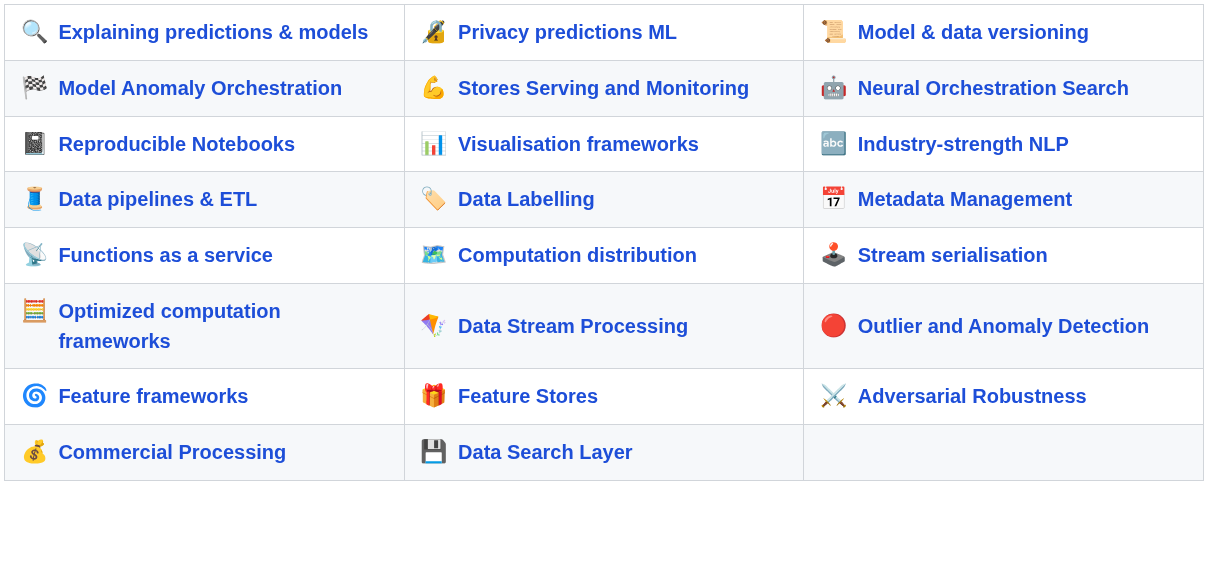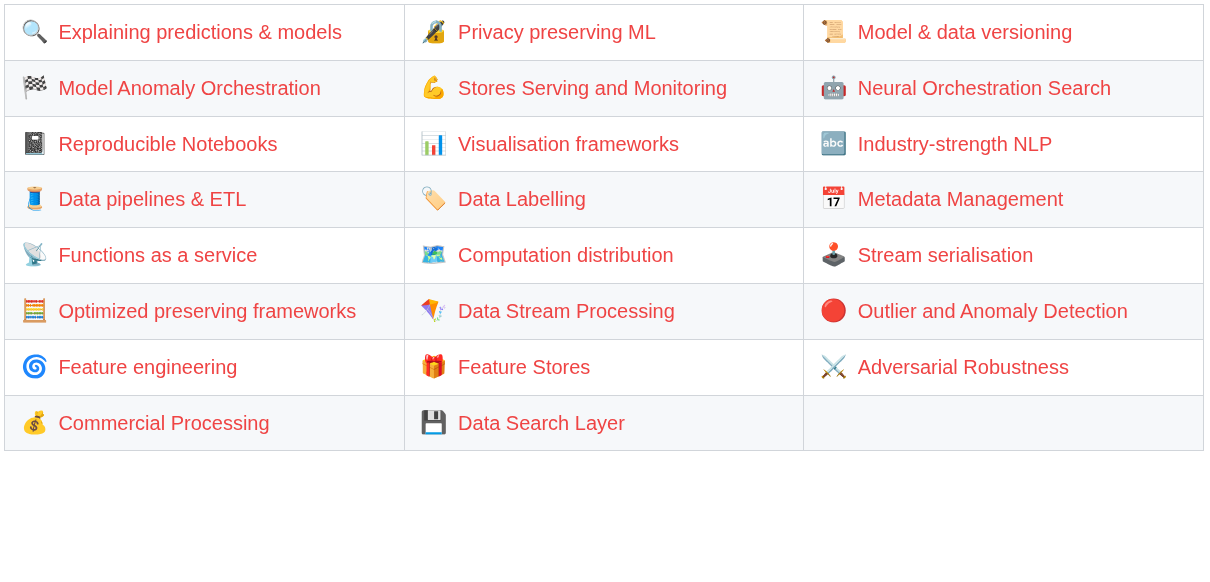--- a/index.html
+++ b/index.html
@@ -33,44 +33,44 @@
       align-items: flex-start;
       gap: 10px;
     }
     .cell-inner .icon {
       flex: 0 0 auto;
       font-size: 22px;
       line-height: 1.4;
       font-family: "Segoe UI Emoji","Apple Color Emoji","Noto Color Emoji",sans-serif;
     }
     .cell-inner a {
-      color: #ef4444;
+      color: #1d4ed8;
       text-decoration: none;
-      font-weight: 400;
+      font-weight: 700;
     }
     td.empty {
       
     }
   </style>
 </head>
 <body>
 
 <table class="catalog">
   <tbody>
       <tr>
         <td>
           <div class="cell-inner">
             <span class="icon">🔍</span>
             <a href="#">Explaining predictions &amp; models</a>
           </div>
         </td>
         <td>
           <div class="cell-inner">
             <span class="icon">🔏</span>
-            <a href="#">Privacy preserving ML</a>
+            <a href="#">Privacy predictions ML</a>
           </div>
         </td>
         <td>
           <div class="cell-inner">
             <span class="icon">📜</span>
             <a href="#">Model &amp; data versioning</a>
           </div>
         </td>
       </tr>
       <tr>
@@ -150,41 +150,41 @@
           <div class="cell-inner">
             <span class="icon">🕹️</span>
             <a href="#">Stream serialisation</a>
           </div>
         </td>
       </tr>
       <tr>
         <td>
           <div class="cell-inner">
             <span class="icon">🧮</span>
-            <a href="#">Optimized preserving frameworks</a>
+            <a href="#">Optimized computation frameworks</a>
           </div>
         </td>
         <td>
           <div class="cell-inner">
             <span class="icon">🪁</span>
             <a href="#">Data Stream Processing</a>
           </div>
         </td>
         <td>
           <div class="cell-inner">
             <span class="icon">🔴</span>
             <a href="#">Outlier and Anomaly Detection</a>
           </div>
         </td>
       </tr>
       <tr>
         <td>
           <div class="cell-inner">
             <span class="icon">🌀</span>
-            <a href="#">Feature engineering</a>
+            <a href="#">Feature frameworks</a>
           </div>
         </td>
         <td>
           <div class="cell-inner">
             <span class="icon">🎁</span>
             <a href="#">Feature Stores</a>
           </div>
         </td>
         <td>
           <div class="cell-inner">

